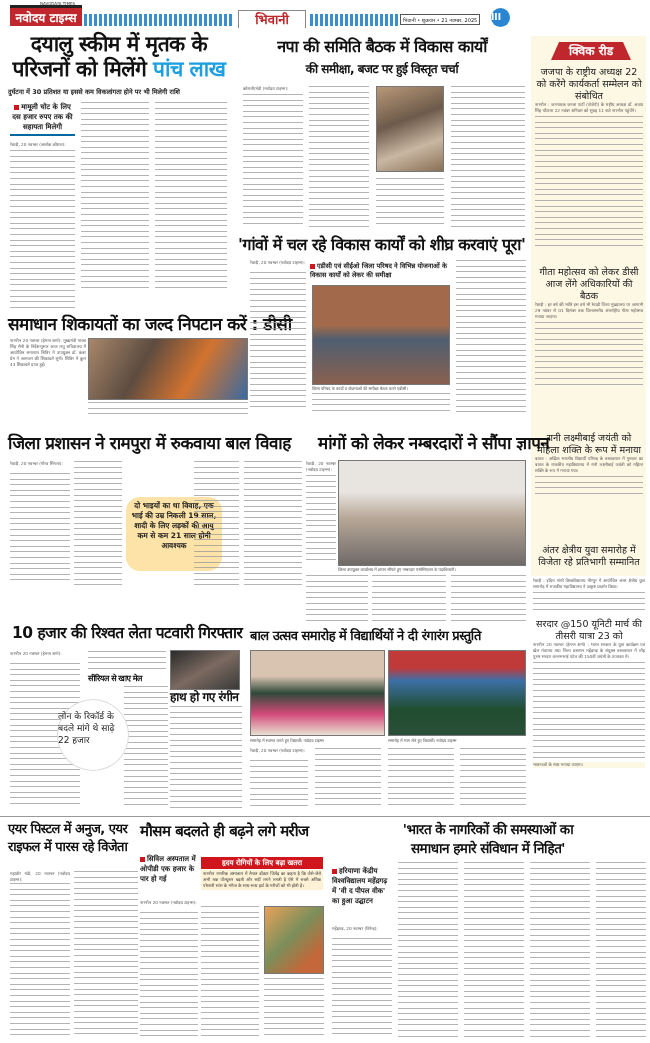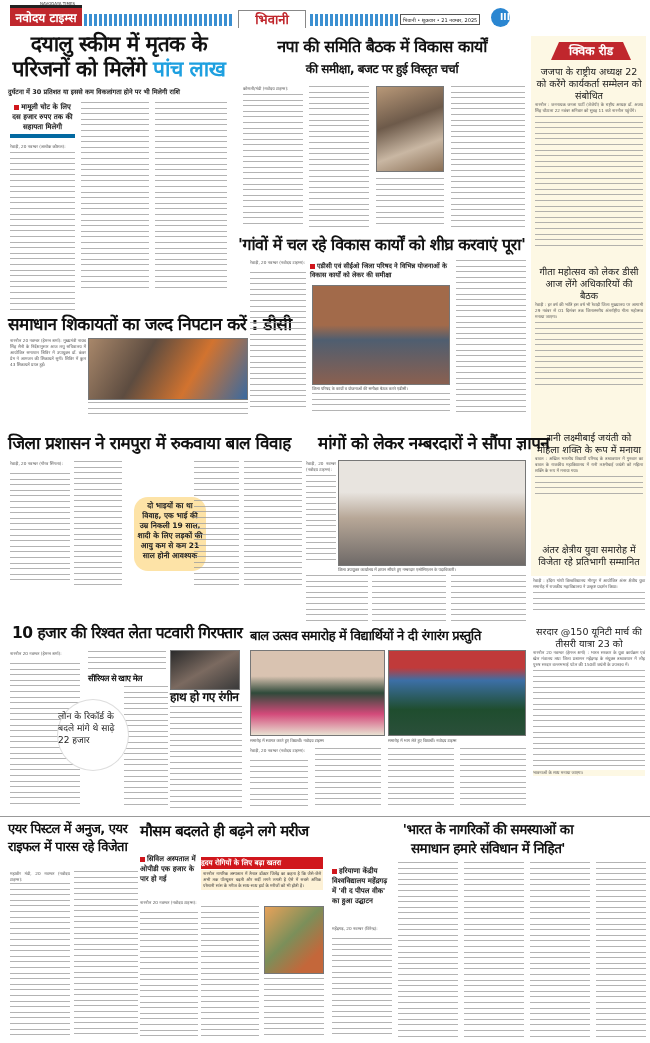--- a/index.html
+++ b/index.html
@@ -5,33 +5,33 @@
 *{box-sizing:border-box;margin:0;padding:0}
 html,body{width:650px;height:1043px;overflow:hidden;background:#fff}
 body{font-family:"DejaVu Sans",sans-serif;color:#222;position:relative}
 .abs{position:absolute}
 .hdr{left:0;top:0;width:650px;height:26px}
 .hdr .logo{left:10px;top:5px;width:72px;height:21px;background:#c0272d;color:#fff;font-weight:bold;font-size:12px;line-height:21px;text-align:center;font-family:"DejaVu Sans",sans-serif;border-top:3px solid #222}
 .hdr .tagline{left:40px;top:1px;font-size:4px;color:#333}
 .hdr .stripes{top:14px;height:12px;background:repeating-linear-gradient(90deg,#3b8fd1 0 3px,#fff 3px 5px)}
 .hdr .section{left:238px;top:10px;width:68px;height:18px;background:#fff;border:1px solid #888;border-bottom:none;color:#c0272d;font-weight:bold;font-size:13px;text-align:center;line-height:18px}
 .hdr .date{left:400px;top:14px;width:80px;height:11px;border:1px solid #555;font-size:5px;line-height:10px;text-align:center;background:#fff}
-.hdr .pgno{left:491px;top:8px;width:19px;height:19px;border-radius:50%;background:#2a86d1;color:#fff;font-weight:bold;font-size:9px;text-align:right;line-height:19px}
+.hdr .pgno{left:491px;top:8px;width:19px;height:19px;border-radius:50%;background:#2a86d1;color:#fff;font-weight:bold;font-size:9px;text-align:left;line-height:19px}
 .txt{font-size:4.2px;line-height:6px;color:#555;text-align:justify}
 .col-lines{background:repeating-linear-gradient(180deg,#9a9a9a 0 1px,transparent 1px 5.6px);opacity:.75}
 .hl{font-weight:bold;color:#111;font-family:"DejaVu Sans",sans-serif;letter-spacing:-0.5px}
 .photo{background:linear-gradient(160deg,#b89878,#6d5a4a 40%,#c9b7a3 70%,#8a6f55);border:1px solid #777}
 .cap{font-size:4px;color:#444;line-height:6px}
 .redbullet{display:inline-block;width:5px;height:5px;background:#d0161c;margin-right:2px;vertical-align:middle}
 .quick{left:531px;top:36px;width:115px;height:540px;background:#fdf8e4}
 .quick .qtitle{left:20px;top:6px;width:80px;height:18px;background:#c0272d;color:#fff;font-weight:bold;font-size:12px;text-align:center;line-height:18px;clip-path:polygon(10% 0,90% 0,100% 100%,0 100%)}
 .qh{font-weight:normal;color:#222;font-size:9.5px;line-height:12px;text-align:center}
 .box-yellow{background:#fde3a7;border-radius:14px;text-align:center;font-weight:bold;font-size:7.5px;line-height:10px;color:#222;padding:4px 3px}
 .circle-q{border-radius:50%;background:#fff;text-align:left;font-size:10px;line-height:13px;color:#222;box-shadow:0 0 0 1px #ddd}
-.redbar{background:#d0161c;color:#fff;font-weight:bold;}
+.redbar{background:#d0161c;color:#fff;font-weight:bold;text-align:center}
 </style>
 </head>
 <body>
 
 <div class="abs hdr">
   <span class="abs tagline">NAVODAYA TIMES</span>
   <div class="abs logo">नवोदय टाइम्स</div>
   <div class="abs stripes" style="left:84px;width:150px"></div>
   <div class="abs section">भिवानी</div>
   <div class="abs stripes" style="left:310px;width:88px"></div>
@@ -41,21 +41,21 @@
 
 <div class="abs" style="left:8px;top:32px;width:222px">
   <div class="hl" style="font-size:21px;line-height:25px;text-align:center">दयालु स्कीम में मृतक के</div>
   <div style="text-align:center;white-space:nowrap;font-size:21px;line-height:25px">
     <span class="hl">परिजनों को मिलेंगे</span>
     <span class="hl" style="color:#1ea0e0">पांच लाख</span>
   </div>
   <div style="font-size:6.5px;font-weight:bold;color:#222;margin-top:5px;white-space:nowrap">दुर्घटना में 30 प्रतिशत या इससे कम विकलांगता होने पर भी मिलेगी राशि</div>
 </div>
 <div class="abs" style="left:10px;top:102px;width:65px">
-  <div style="font-size:7px;font-weight:bold;line-height:10px;text-align:center;border-bottom:4px solid #0369a1;padding-bottom:2px">
+  <div style="font-size:7px;font-weight:bold;line-height:10px;text-align:center;border-bottom:2px solid #0369a1;padding-bottom:2px">
     <span class="redbullet"></span><span>मामूली चोट के लिए दस हजार रुपए तक की सहायता मिलेगी</span>
   </div>
   <div class="txt" style="margin-top:6px">रेवाड़ी, 20 नवम्बर (अशोक कौशल):</div>
   <div class="col-lines" style="height:160px;margin-top:2px"></div>
 </div>
 <div class="abs col-lines" style="left:81px;top:102px;width:68px;height:186px"></div>
 <div class="abs col-lines" style="left:155px;top:102px;width:72px;height:186px"></div>
 
 <div class="abs" style="left:238px;top:36px;width:288px">
   <div class="hl" style="font-size:16px;line-height:22px;text-align:center">नपा की समिति बैठक में विकास कार्यों</div>
@@ -85,21 +85,21 @@
     <div class="txt">रेवाड़ी : हर वर्ष की भांति इस वर्ष भी रेवाड़ी जिला मुख्यालय पर आगामी 29 नवंबर से 01 दिसंबर तक जिलास्तरीय अंतर्राष्ट्रीय गीता महोत्सव मनाया जाएगा।</div>
     <div class="col-lines" style="height:65px;margin-top:2px"></div>
   </div>
   <div class="abs" style="left:4px;top:508px;width:108px">
     <div class="qh">अंतर क्षेत्रीय युवा समारोह में विजेता रहे प्रतिभागी सम्मानित</div>
   </div>
 </div>
 <div class="abs" style="left:533px;top:578px;width:112px;height:230px">
   <div class="txt">रेवाड़ी : इंदिरा गांधी विश्वविद्यालय मीरपुर में आयोजित अंतर क्षेत्रीय युवा समारोह में राजकीय महाविद्यालय ने उत्कृष्ट प्रदर्शन किया।</div>
   <div class="col-lines" style="height:22px;margin-top:2px"></div>
-  <div class="qh" style="margin-top:12px">सरदार @150 यूनिटी मार्च की तीसरी यात्रा 23 को</div>
+  <div class="qh" style="margin-top:4px">सरदार @150 यूनिटी मार्च की तीसरी यात्रा 23 को</div>
   <div class="txt">नारनौल 20 नवम्बर (हेमन्त शर्मा) : भारत सरकार के युवा कार्यक्रम एवं खेल मंत्रालय तथा जिला प्रशासन महेंद्रगढ़ के संयुक्त तत्वावधान में लौह पुरुष सरदार वल्लभभाई पटेल की 150वीं जयंती के उपलक्ष्य में।</div>
   <div class="col-lines" style="height:100px;margin-top:2px"></div>
   <div class="txt" style="background:#fdf8e4">भावनाओं के साथ मनाया जाएगा।</div>
 </div>
 
 <div class="abs hl" style="left:8px;top:313px;width:240px;font-size:17px;line-height:22px;white-space:nowrap">समाधान शिकायतों का जल्द निपटान करें : डीसी</div>
 <div class="abs txt" style="left:10px;top:338px;width:76px">
   <span>नारनौल 20 नवम्बर (हेमन्त शर्मा):</span>
   <span>मुख्यमंत्री नायब सिंह सैनी के निर्देशानुसार आज लघु सचिवालय में आयोजित समाधान शिविर में उपायुक्त डॉ. कंवर प्रेम ने आमजन की शिकायतें सुनीं। शिविर में कुल 43 शिकायतें प्राप्त हुईं।</span>
 </div>
@@ -114,21 +114,21 @@
 </div>
 <div class="abs photo" style="left:312px;top:285px;width:138px;height:100px;background:linear-gradient(180deg,#a26a4a 0 40%,#4f5e70 55%,#8a6050 100%)"></div>
 <div class="abs cap" style="left:312px;top:386px;width:140px">जिला परिषद के कार्यों व योजनाओं की समीक्षा बैठक करते एडीसी।</div>
 <div class="abs col-lines" style="left:312px;top:393px;width:138px;height:20px"></div>
 <div class="abs col-lines" style="left:456px;top:260px;width:70px;height:152px"></div>
 
 <div class="abs hl" style="left:8px;top:432px;width:305px;font-size:17px;line-height:22px;white-space:nowrap">जिला प्रशासन ने रामपुरा में रुकवाया बाल विवाह</div>
 <div class="abs txt" style="left:10px;top:461px;width:60px">रेवाड़ी, 20 नवम्बर (गौरव सिंगला):</div>
 <div class="abs col-lines" style="left:10px;top:473px;width:60px;height:112px"></div>
 <div class="abs col-lines" style="left:74px;top:461px;width:48px;height:124px"></div>
-<div class="abs box-yellow" style="left:134px;top:497px;width:72px;height:74px">दो भाइयों का था विवाह, एक भाई की उम्र निकली 19 साल, शादी के लिए लड़कों की आयु कम से कम 21 साल होनी आवश्यक</div>
+<div class="abs box-yellow" style="left:126px;top:497px;width:96px;height:74px">दो भाइयों का था विवाह, एक भाई की उम्र निकली 19 साल, शादी के लिए लड़कों की आयु कम से कम 21 साल होनी आवश्यक</div>
 <div class="abs col-lines" style="left:194px;top:461px;width:45px;height:124px"></div>
 <div class="abs col-lines" style="left:244px;top:461px;width:58px;height:124px"></div>
 
 <div class="abs hl" style="left:318px;top:432px;width:210px;font-size:17px;line-height:22px;white-space:nowrap">मांगों को लेकर नम्बरदारों ने सौंपा ज्ञापन</div>
 <div class="abs txt" style="left:306px;top:461px;width:30px">रेवाड़ी, 20 नवम्बर (नवोदय टाइम्स):</div>
 <div class="abs col-lines" style="left:306px;top:475px;width:30px;height:90px"></div>
 <div class="abs photo" style="left:338px;top:460px;width:188px;height:106px;background:linear-gradient(180deg,#e8e4df 0 30%,#b7a797 55%,#6f6a68 100%)"></div>
 <div class="abs cap" style="left:338px;top:567px;width:190px">जिला उपायुक्त कार्यालय में ज्ञापन सौंपते हुए नम्बरदार एसोसिएशन के पदाधिकारी।</div>
 <div class="abs col-lines" style="left:306px;top:575px;width:62px;height:48px"></div>
 <div class="abs col-lines" style="left:372px;top:575px;width:74px;height:48px"></div>

